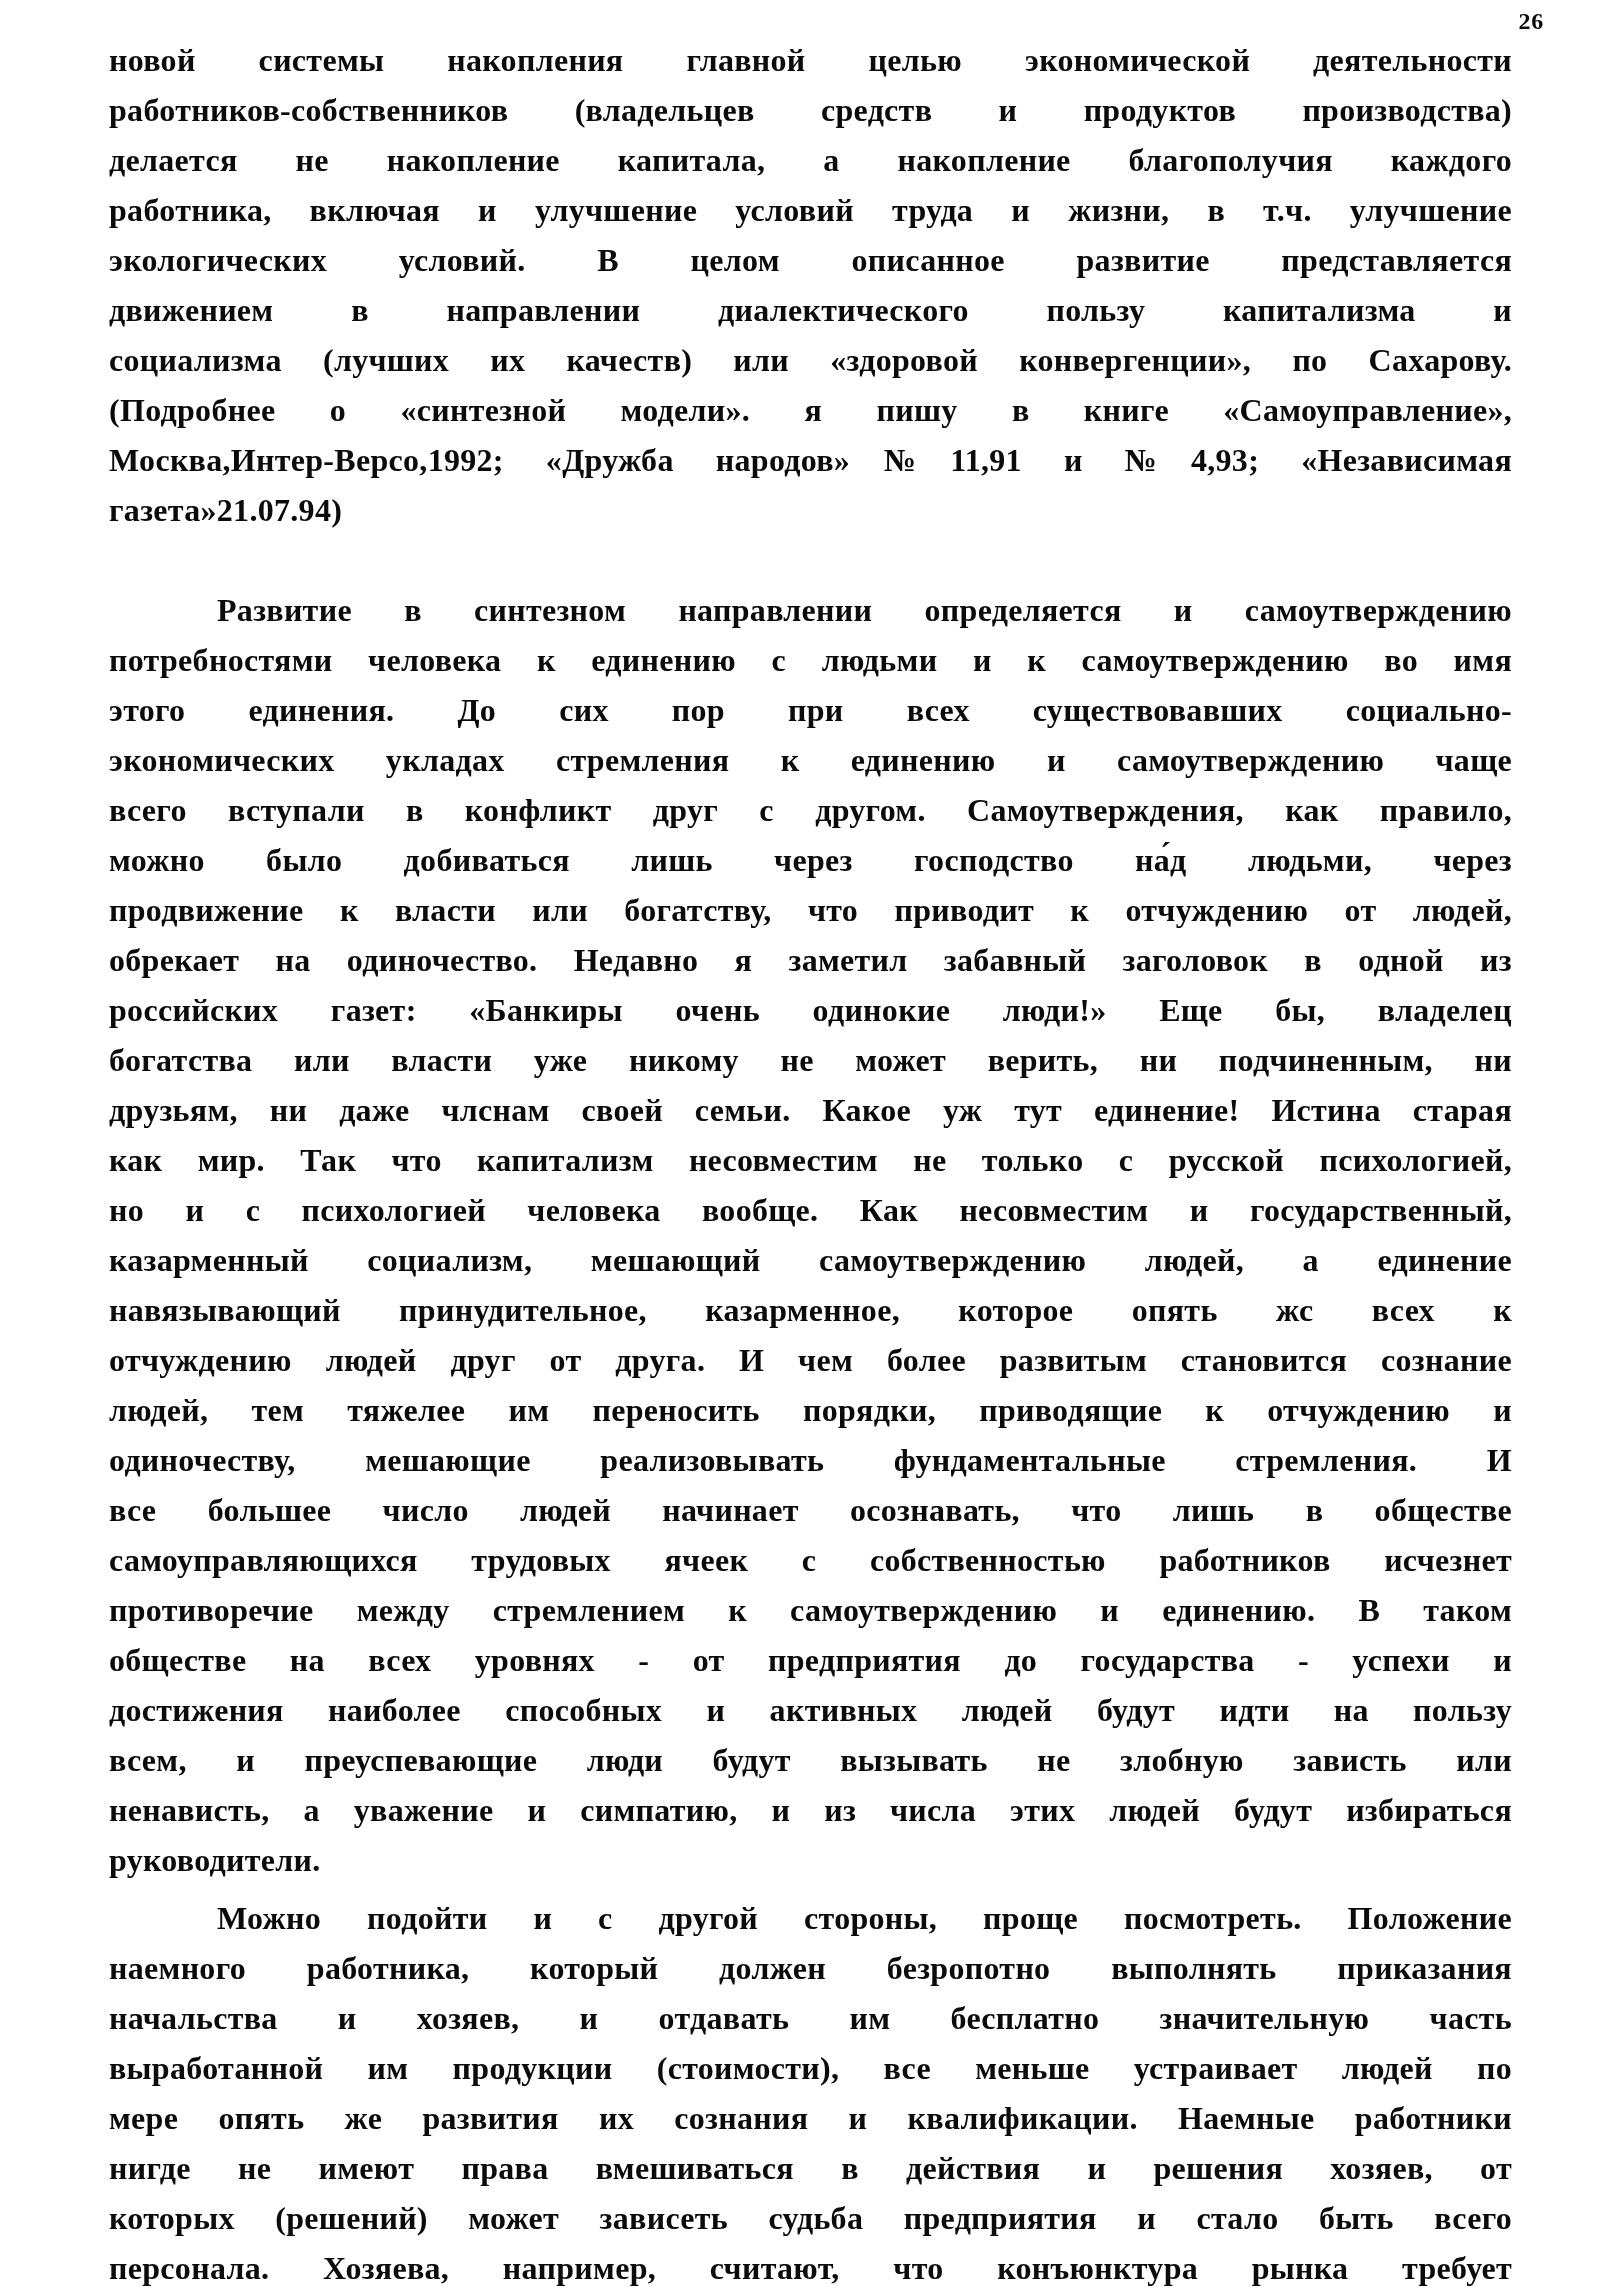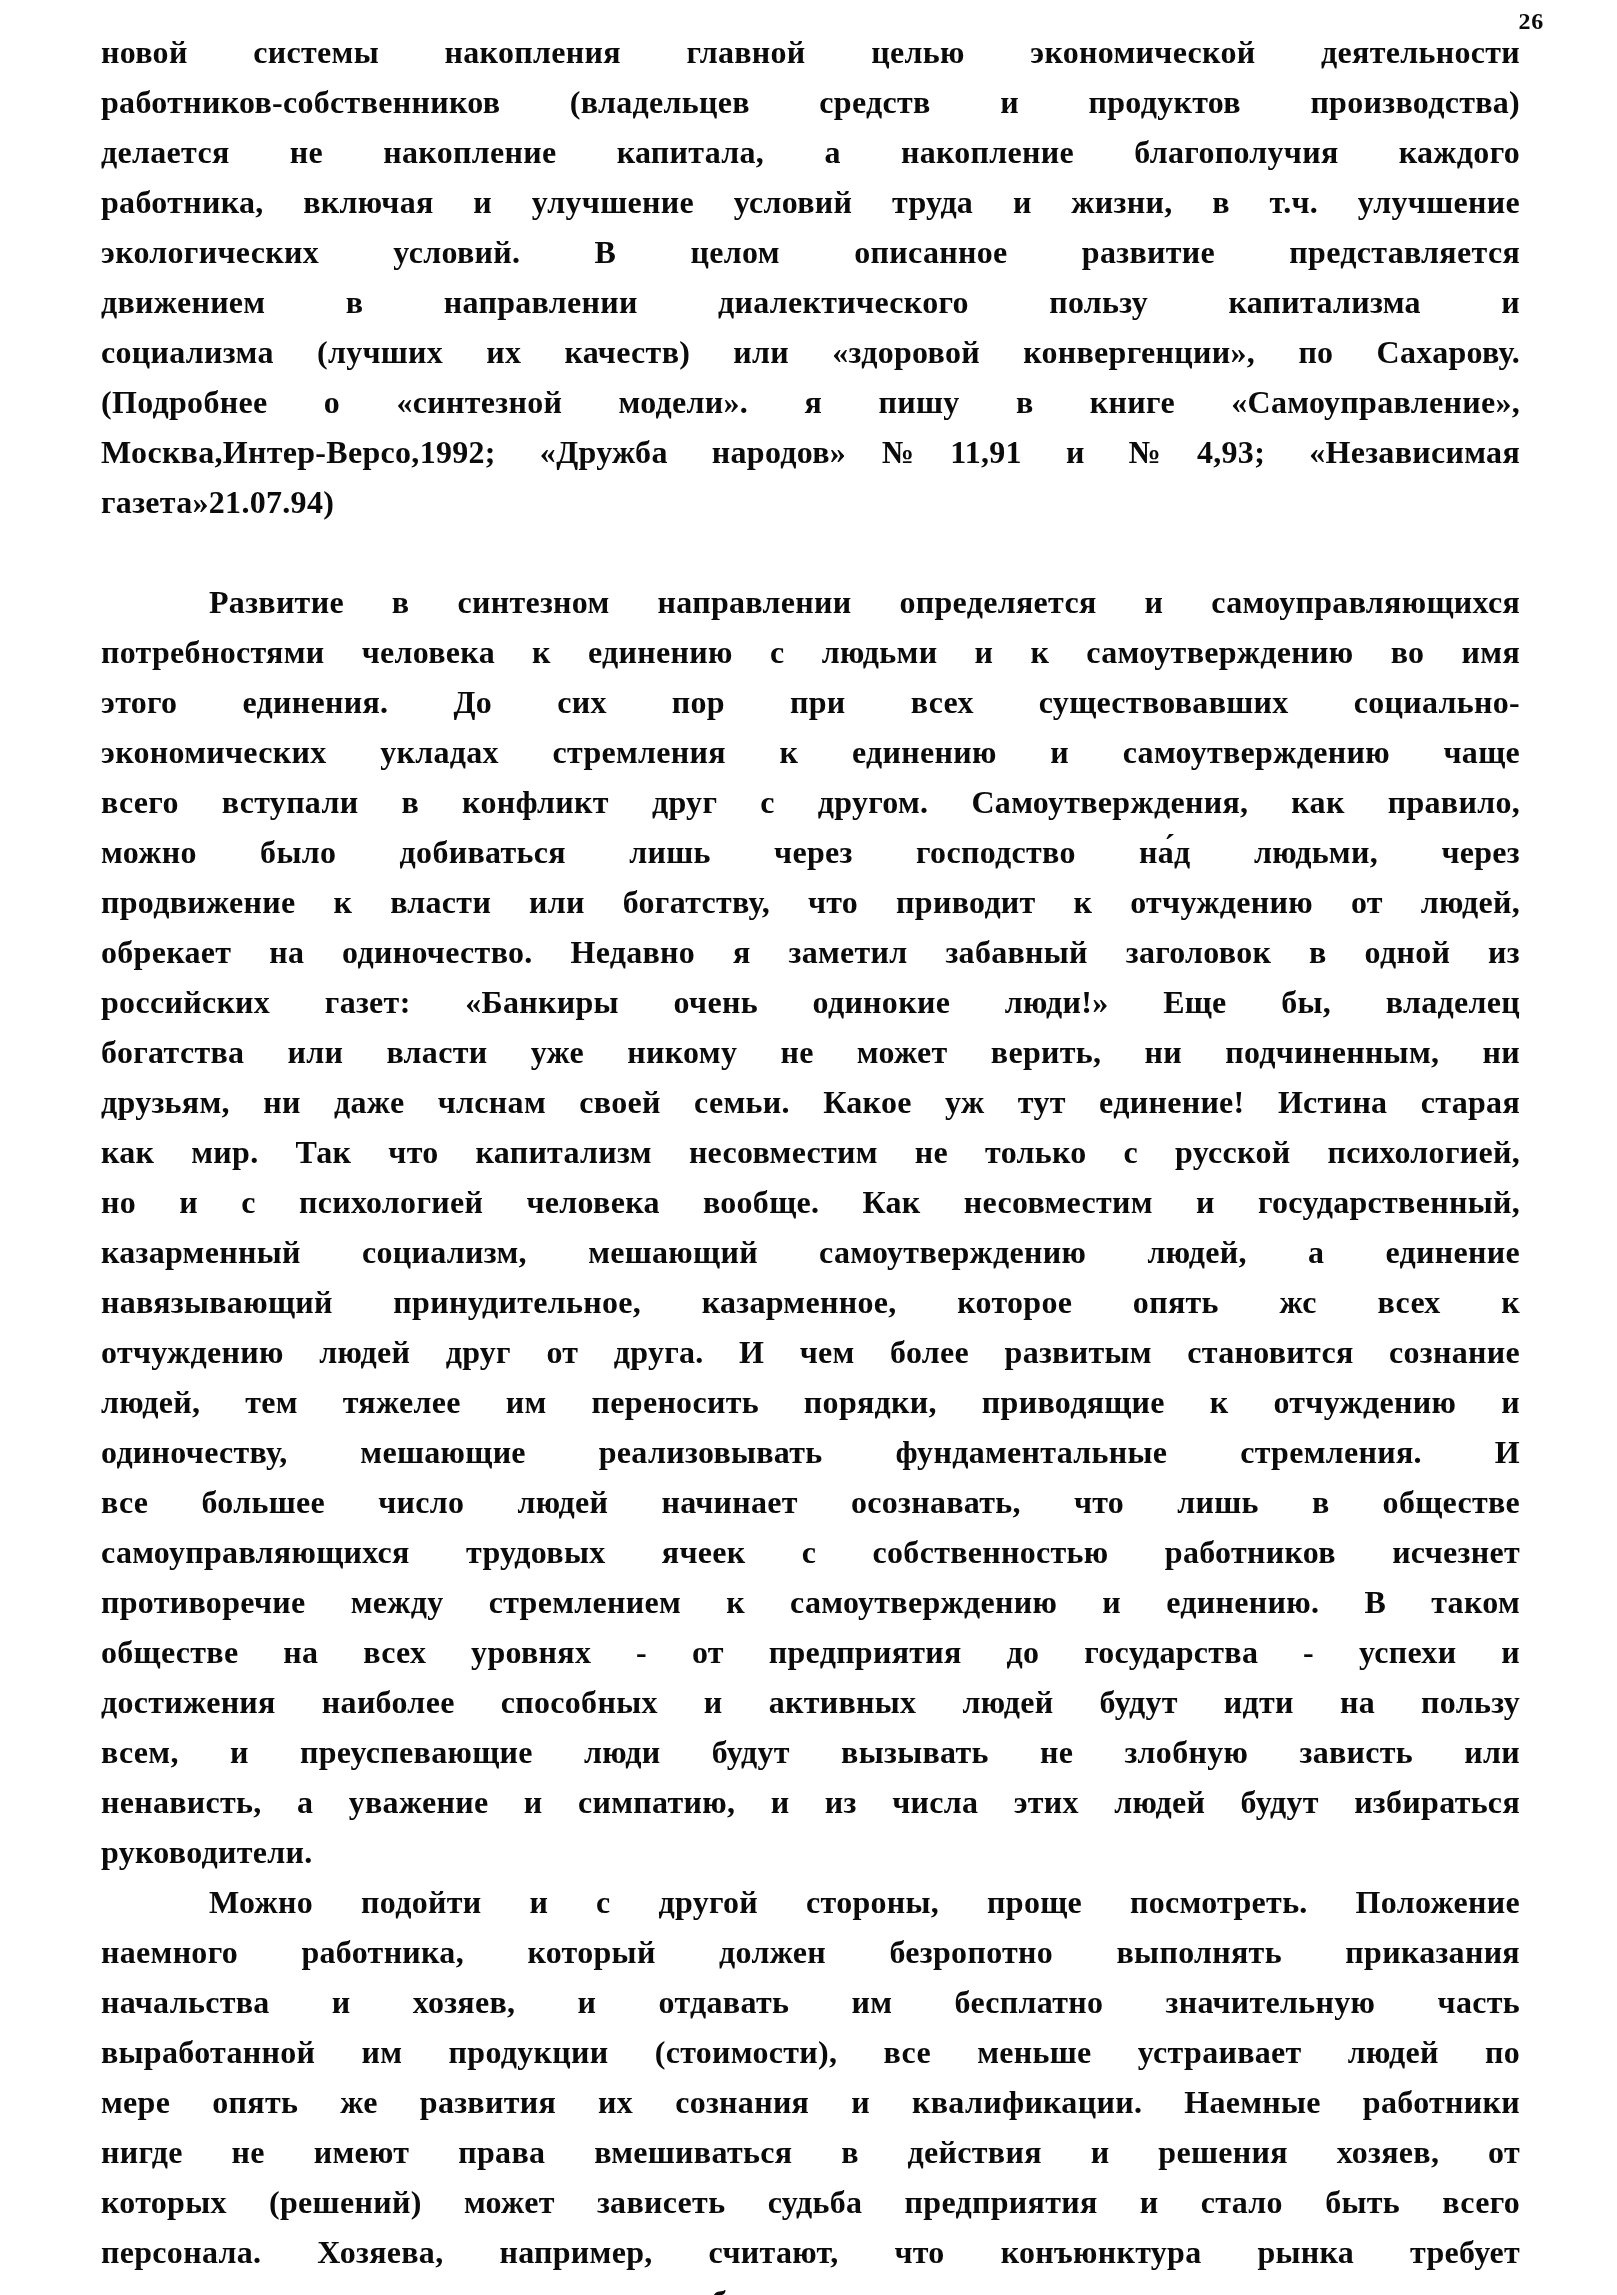--- a/index.html
+++ b/index.html
@@ -23,21 +23,21 @@
     font-size: 24px;
     font-weight: 700;
     letter-spacing: 0.7px;
   }
   .text-block {
     position: absolute;
     left: 101px;
     top: 27px;
     width: 1419px;
   }
-  .para { margin: 0; padding: 0; }
+  .para { margin: 8px; padding: 0; }
   .para.gap-before { margin-top: 50px; }
   .line {
     font-size: 32px;
     font-weight: 700;
     line-height: 50px;
     height: 50px;
     text-align: justify;
     text-align-last: justify;
     white-space: normal;
     letter-spacing: 0.3px;
@@ -61,21 +61,21 @@
       <div class="line"><span class="seg">делается не накопление капитала, а накопление благополучия каждого</span></div>
       <div class="line"><span class="seg">работника, включая и улучшение условий труда и жизни, в т.ч. улучшение</span></div>
       <div class="line"><span class="seg">экологических условий. В целом описанное развитие представляется</span></div>
       <div class="line"><span class="seg">движением в направлении диалектического пользу капитализма и</span></div>
       <div class="line"><span class="seg">социализма (лучших их качеств) или «здоровой конвергенции», по Сахарову.</span></div>
       <div class="line"><span class="seg">(Подробнее о «синтезной модели». я пишу в книге «Самоуправление»,</span></div>
       <div class="line"><span class="seg">Москва,Интер-Версо,1992; «Дружба народов»№11,91 и №4,93; «Независимая</span></div>
       <div class="line short"><span class="seg">газета»21.07.94)</span></div>
     </div>
     <div class="para indent gap-before">
-      <div class="line"><span class="seg">Развитие в синтезном направлении определяется и самоуправляющихся</span></div>
+      <div class="line"><span class="seg">Развитие в синтезном направлении определяется и самоутверждению</span></div>
       <div class="line"><span class="seg">потребностями человека к единению с людьми и к самоутверждению во имя</span></div>
       <div class="line"><span class="seg">этого единения. До сих пор при всех существовавших социально-</span></div>
       <div class="line"><span class="seg">экономических укладах стремления к единению и самоутверждению чаще</span></div>
       <div class="line"><span class="seg">всего вступали в конфликт друг с другом. Самоутверждения, как правило,</span></div>
       <div class="line"><span class="seg">можно было добиваться лишь через господство на́д людьми, через</span></div>
       <div class="line"><span class="seg">продвижение к власти или богатству, что приводит к отчуждению от людей,</span></div>
       <div class="line"><span class="seg">обрекает на одиночество. Недавно я заметил забавный заголовок в одной из</span></div>
       <div class="line"><span class="seg">российских газет: «Банкиры очень одинокие люди!» Еще бы, владелец</span></div>
       <div class="line"><span class="seg">богатства или власти уже никому не может верить, ни подчиненным, ни</span></div>
       <div class="line"><span class="seg">друзьям, ни даже члснам своей семьи. Какое уж тут единение! Истина старая</span></div>

